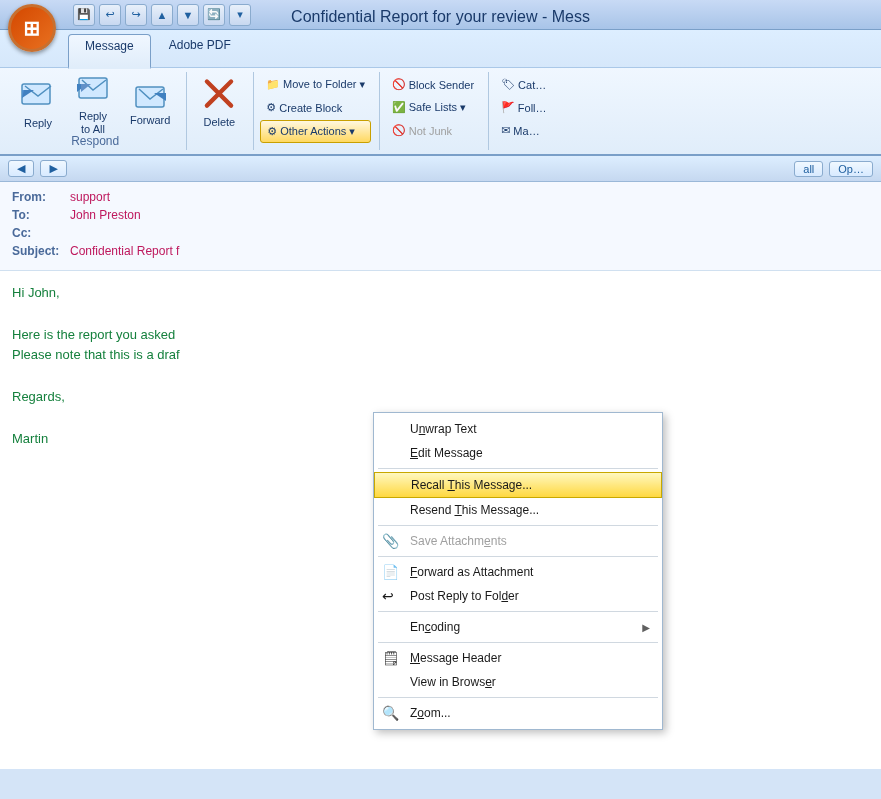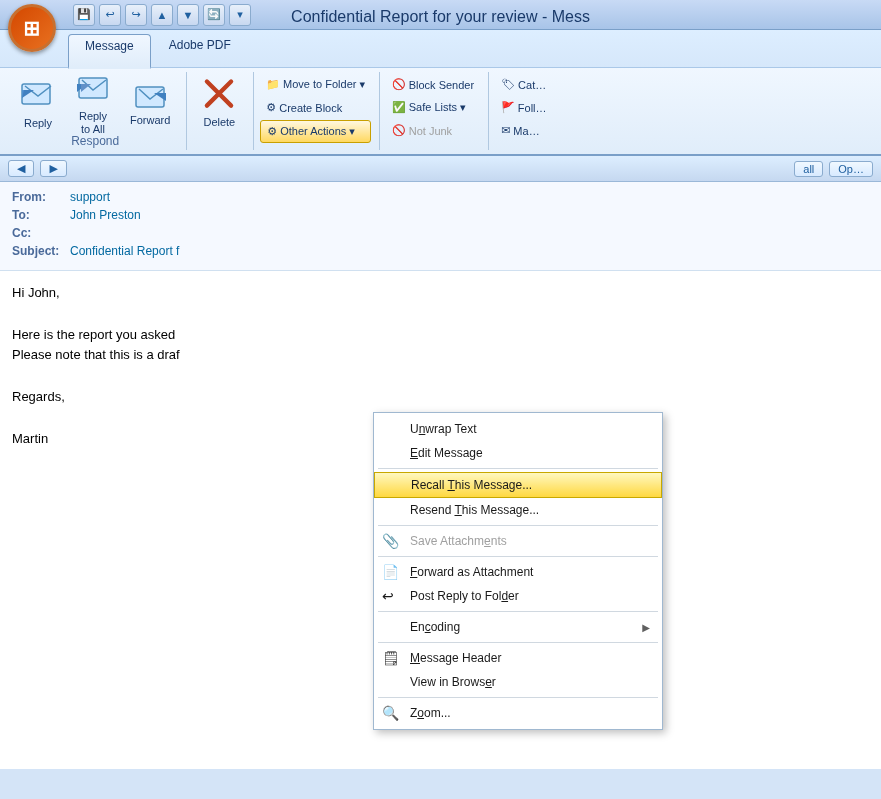--- a/index.html
+++ b/index.html
@@ -228,29 +228,29 @@
       gap: 8px;
       margin-bottom: 4px;
       font-size: 12px;
     }
     .field-label {
       color: #4a6a9a;
       font-weight: bold;
       min-width: 50px;
     }
     .field-value {
-      color: #0369a1;
+      color: #be185d;
     }
 
     .mail-body {
       padding: 12px;
       flex: 1;
       background: white;
       font-size: 13px;
-      color: #000000;
+      color: #15803d;
       line-height: 1.6;
     }
 
     
     .dropdown-menu {
       position: absolute;
       top: 230px;
       left: 373px;
       width: 290px;
       background: white;

